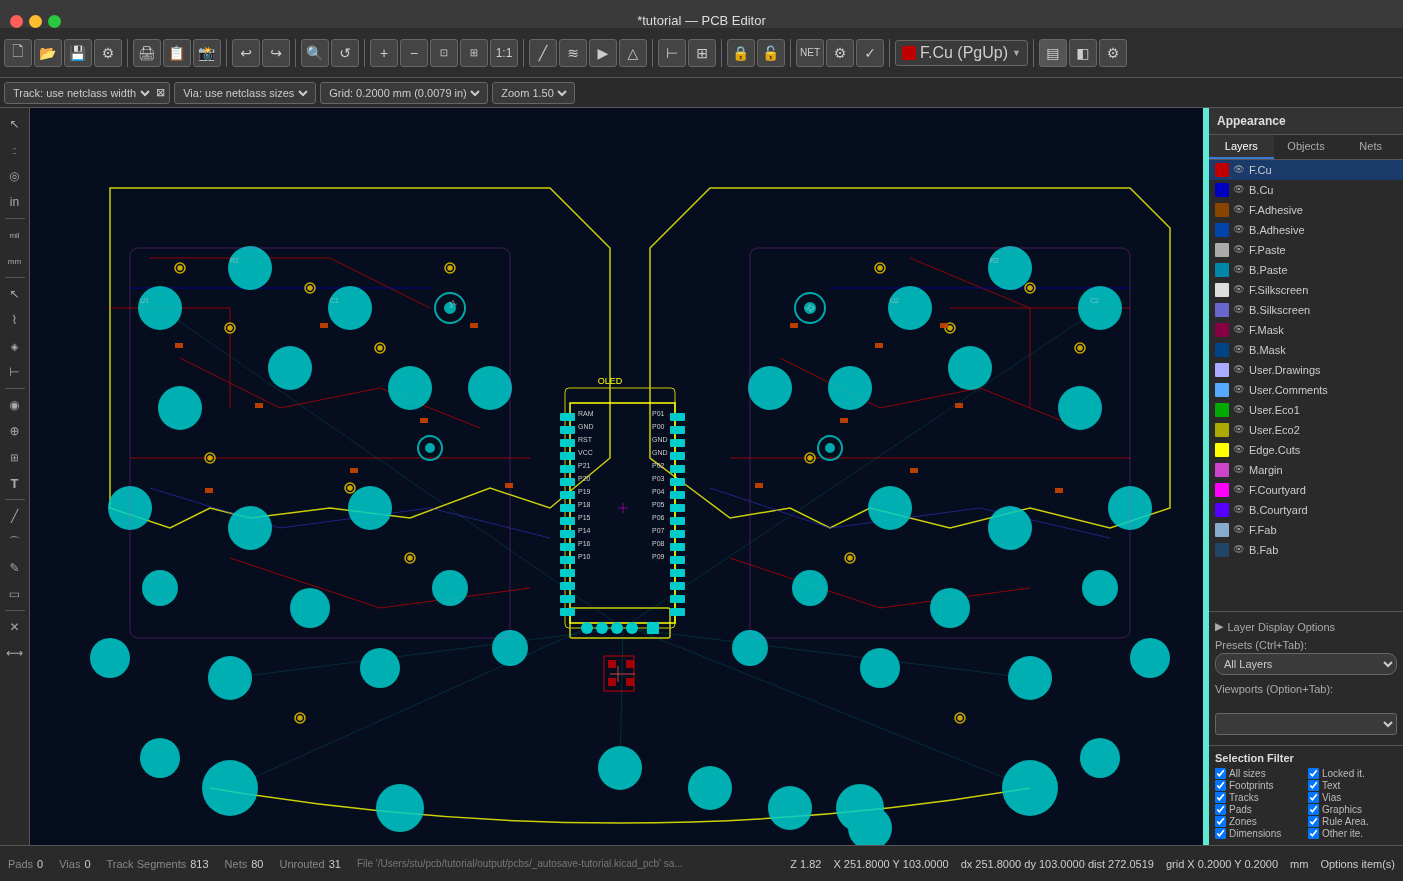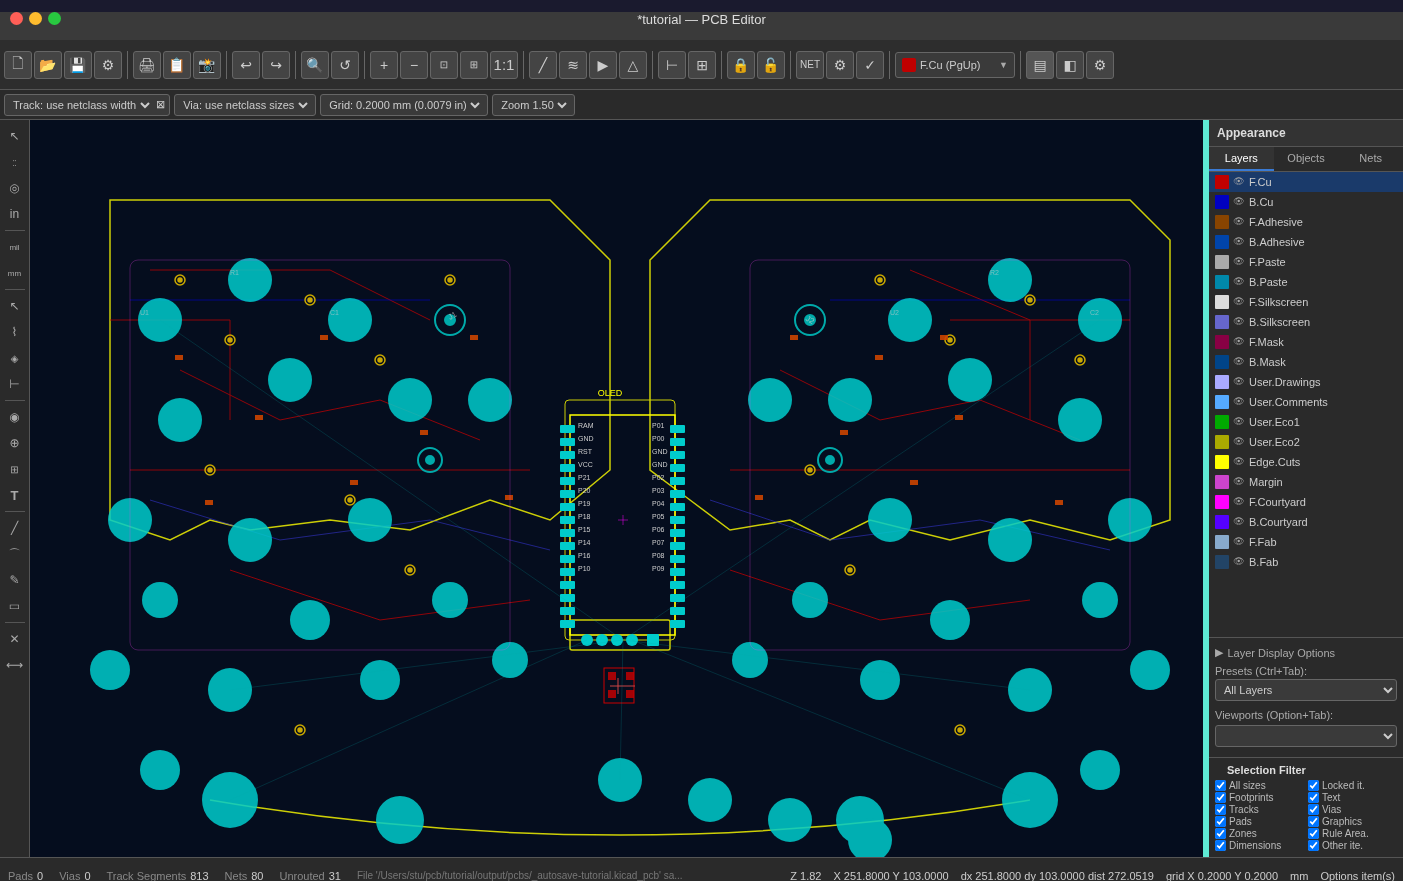--- a/index.html
+++ b/index.html
@@ -1,23 +1,22 @@
 <!DOCTYPE html>
 <html><head>
   <meta charset="utf-8">
   <style>
     * { margin: 0; padding: 0; box-sizing: border-box; }
     body { width: 1403px; height: 881px; overflow: hidden; background: #1a1a2e; font-family: -apple-system, BlinkMacSystemFont, 'Helvetica Neue', Arial, sans-serif; font-size: 12px; color: #ccc; }
 
     
     #titlebar {
       width: 100%; height: 28px; background: #3a3a3a;
-      display: flex; align-items: flex-start; justify-content: center;
+      display: flex; align-items: flex-end; justify-content: center;
       position: relative;
-      margin-top: 12px;
     }
     #titlebar .traffic-lights { position: absolute; left: 10px; display: flex; gap: 6px; align-items: center; }
     .tl { width: 13px; height: 13px; border-radius: 50%; }
     .tl.red { background: #ff5f57; }
     .tl.yellow { background: #febc2e; }
     .tl.green { background: #28c840; }
     #titlebar .title { color: #ddd; font-size: 13px; }
 
     
     #toolbar1 {
@@ -98,32 +97,32 @@
     
     #layer-display { padding: 6px; border-top: 1px solid #555; }
     #layer-display-title {
       font-size: 11px; color: #aaa; padding: 2px 0; cursor: pointer;
       display: flex; align-items: center; gap: 4px;
     }
     .presets-row { padding: 4px 0; }
     .presets-label { font-size: 11px; color: #aaa; margin-bottom: 2px; }
     .presets-select {
       width: 100%; background: #3a3a3a; border: 1px solid #666;
-      color: #ccc; font-size: 11px; padding: 3px 4px; border-radius: 3px;
+      color: #ccc; font-size: 11px; padding: 3px 4px; border-radius: 9px;
     }
     .viewports-row { padding: 4px 0; }
-    .viewports-label { font-size: 11px; color: #aaa; margin-bottom: 4px; }
+    .viewports-label { font-size: 11px; color: #aaa; margin-bottom: 18px; }
     .viewports-select {
       width: 100%; background: #3a3a3a; border: 1px solid #666;
       color: #ccc; font-size: 11px; padding: 3px 4px; border-radius: 3px;
     }
 
     
     #selection-filter { padding: 6px; border-top: 1px solid #555; }
-    #sel-filter-title { font-size: 11px; font-weight: bold; color: #ddd; margin-bottom: 4px; margin-left: 12px; }
+    #sel-filter-title { font-size: 11px; font-weight: bold; color: #ddd; margin-bottom: 4px; }
     .sel-filter-grid { display: grid; grid-template-columns: 1fr 1fr; gap: 1px 4px; }
     .sel-item { display: flex; align-items: center; gap: 3px; font-size: 10px; color: #bbb; }
     .sel-item input[type=checkbox] { width: 11px; height: 11px; margin: 0; cursor: pointer; }
 
     
     #statusbar {
       width: 100%; height: 36px; background: #2a2a2a; border-top: 1px solid #555;
       display: flex; align-items: center; padding: 0 8px; gap: 16px; font-size: 11px; color: #aaa;
     }
     .status-item { display: flex; gap: 4px; }
@@ -142,21 +141,21 @@
     #right-panel::-webkit-scrollbar-track { background: #2a2a2a; }
     #right-panel::-webkit-scrollbar-thumb { background: #555; border-radius: 3px; }
 
     
     .layer-selector-btn {
       display: flex; align-items: center; gap: 4px; background: #3a3a3a;
       border: 1px solid #666; border-radius: 3px; padding: 2px 6px; cursor: pointer;
       height: 26px; min-width: 120px;
     }
     .layer-selector-color { width: 14px; height: 14px; background: #c00; border-radius: 2px; flex-shrink: 0; }
-    .layer-selector-name { font-size: 11px; color: #ccc; flex: 1; }
+    .layer-selector-name { font-size: 16px; color: #ccc; flex: 1; }
     .layer-selector-arrow { font-size: 9px; color: #aaa; }
   </style>
 </head>
 <body>
 
 <div id="titlebar">
   <div class="traffic-lights">
     <div class="tl red"></div>
     <div class="tl yellow"></div>
     <div class="tl green"></div>
@@ -186,21 +185,21 @@
   <div class="tb-group">
     <div class="tb-btn" title="Find">🔍</div>
     <div class="tb-btn" title="Refresh">↺</div>
   </div>
   <div class="tb-sep"></div>
   <div class="tb-group">
     <div class="tb-btn" title="Zoom In">+</div>
     <div class="tb-btn" title="Zoom Out">−</div>
     <div class="tb-btn" title="Zoom Fit" style="font-size:10px">⊡</div>
     <div class="tb-btn" title="Zoom Area" style="font-size:10px">⊞</div>
-    <div class="tb-btn" title="Zoom Original" style="font-size:15px">1:1</div>
+    <div class="tb-btn" title="Zoom Original" style="font-size:12px">1:1</div>
   </div>
   <div class="tb-sep"></div>
   <div class="tb-group">
     <div class="tb-btn" title="Route Track">╱</div>
     <div class="tb-btn" title="Route Differential">≋</div>
     <div class="tb-btn" title="Pad Arrow">▶</div>
     <div class="tb-btn" title="Place Pad">△</div>
   </div>
   <div class="tb-sep"></div>
   <div class="tb-group">

